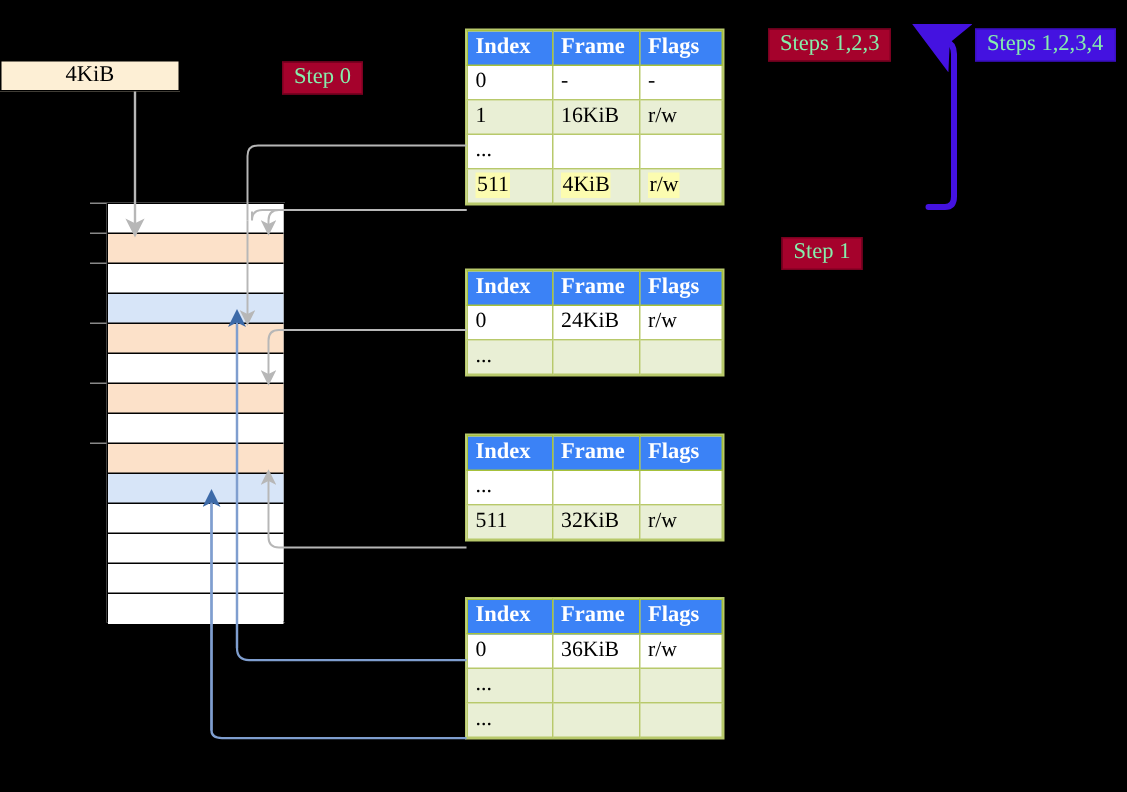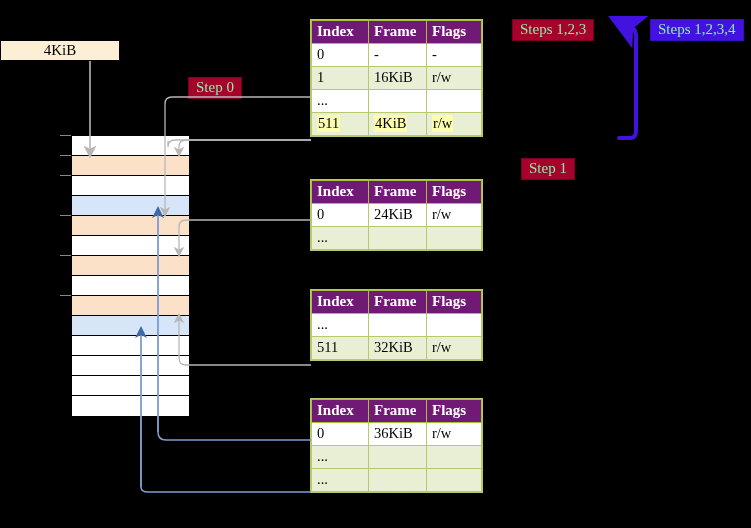--- a/index.html
+++ b/index.html
@@ -18,21 +18,21 @@
     font-size:15px;
     color:#86efac;
     padding:2px 7px 3px 7px;
     white-space:nowrap;
     line-height:1;
     letter-spacing:0px;
   }
   .badge-red{background:#a5022c;border:1px solid #7a0020;}
   .badge-blue{background:#4412e0;border:1px solid #3a0fc4;}
 
-  #badge-step0{left:188px;top:41px;margin-top:36px;}
+  #badge-step0{left:188px;top:41px;}
   #badge-steps123{left:512px;top:19px;}
   #badge-steps1234{left:650px;top:19px;}
   #badge-step4{left:521px;top:158px;}
 
   
   .kib-box{
     position:absolute;left:0px;top:40px;width:120px;height:21px;
     background:#fdefd5;border:1px solid #000000;
     color:#000000;font-size:15px;
     display:flex;align-items:center;justify-content:center;
@@ -69,21 +69,21 @@
   .ptable td,.ptable th{
     border:1px solid #b8c96b;
     padding:2px 5px 3px 5px;
     text-align:left;
     font-weight:normal;
     height:17px;
     vertical-align:middle;
     box-sizing:border-box;
   }
   .ptable th{
-    background:#701a75;color:#ffffff;font-weight:bold;font-size:15px;
+    background:#3b82f6;color:#ffffff;font-weight:bold;font-size:15px;
     border:1px solid #a6c13a;
     margin-top:29px;
   }
   .ptable tr.alt td{background:#e9efd5;}
   .ptable td.c0{width:57px;}
   .ptable td.c1{width:58px;}
   .ptable td.c2{width:55px;}
   .ptable th.c0{width:57px;}
   .ptable th.c1{width:58px;font-family:Liberation Serif, serif;}
   .ptable th.c2{width:55px;}

